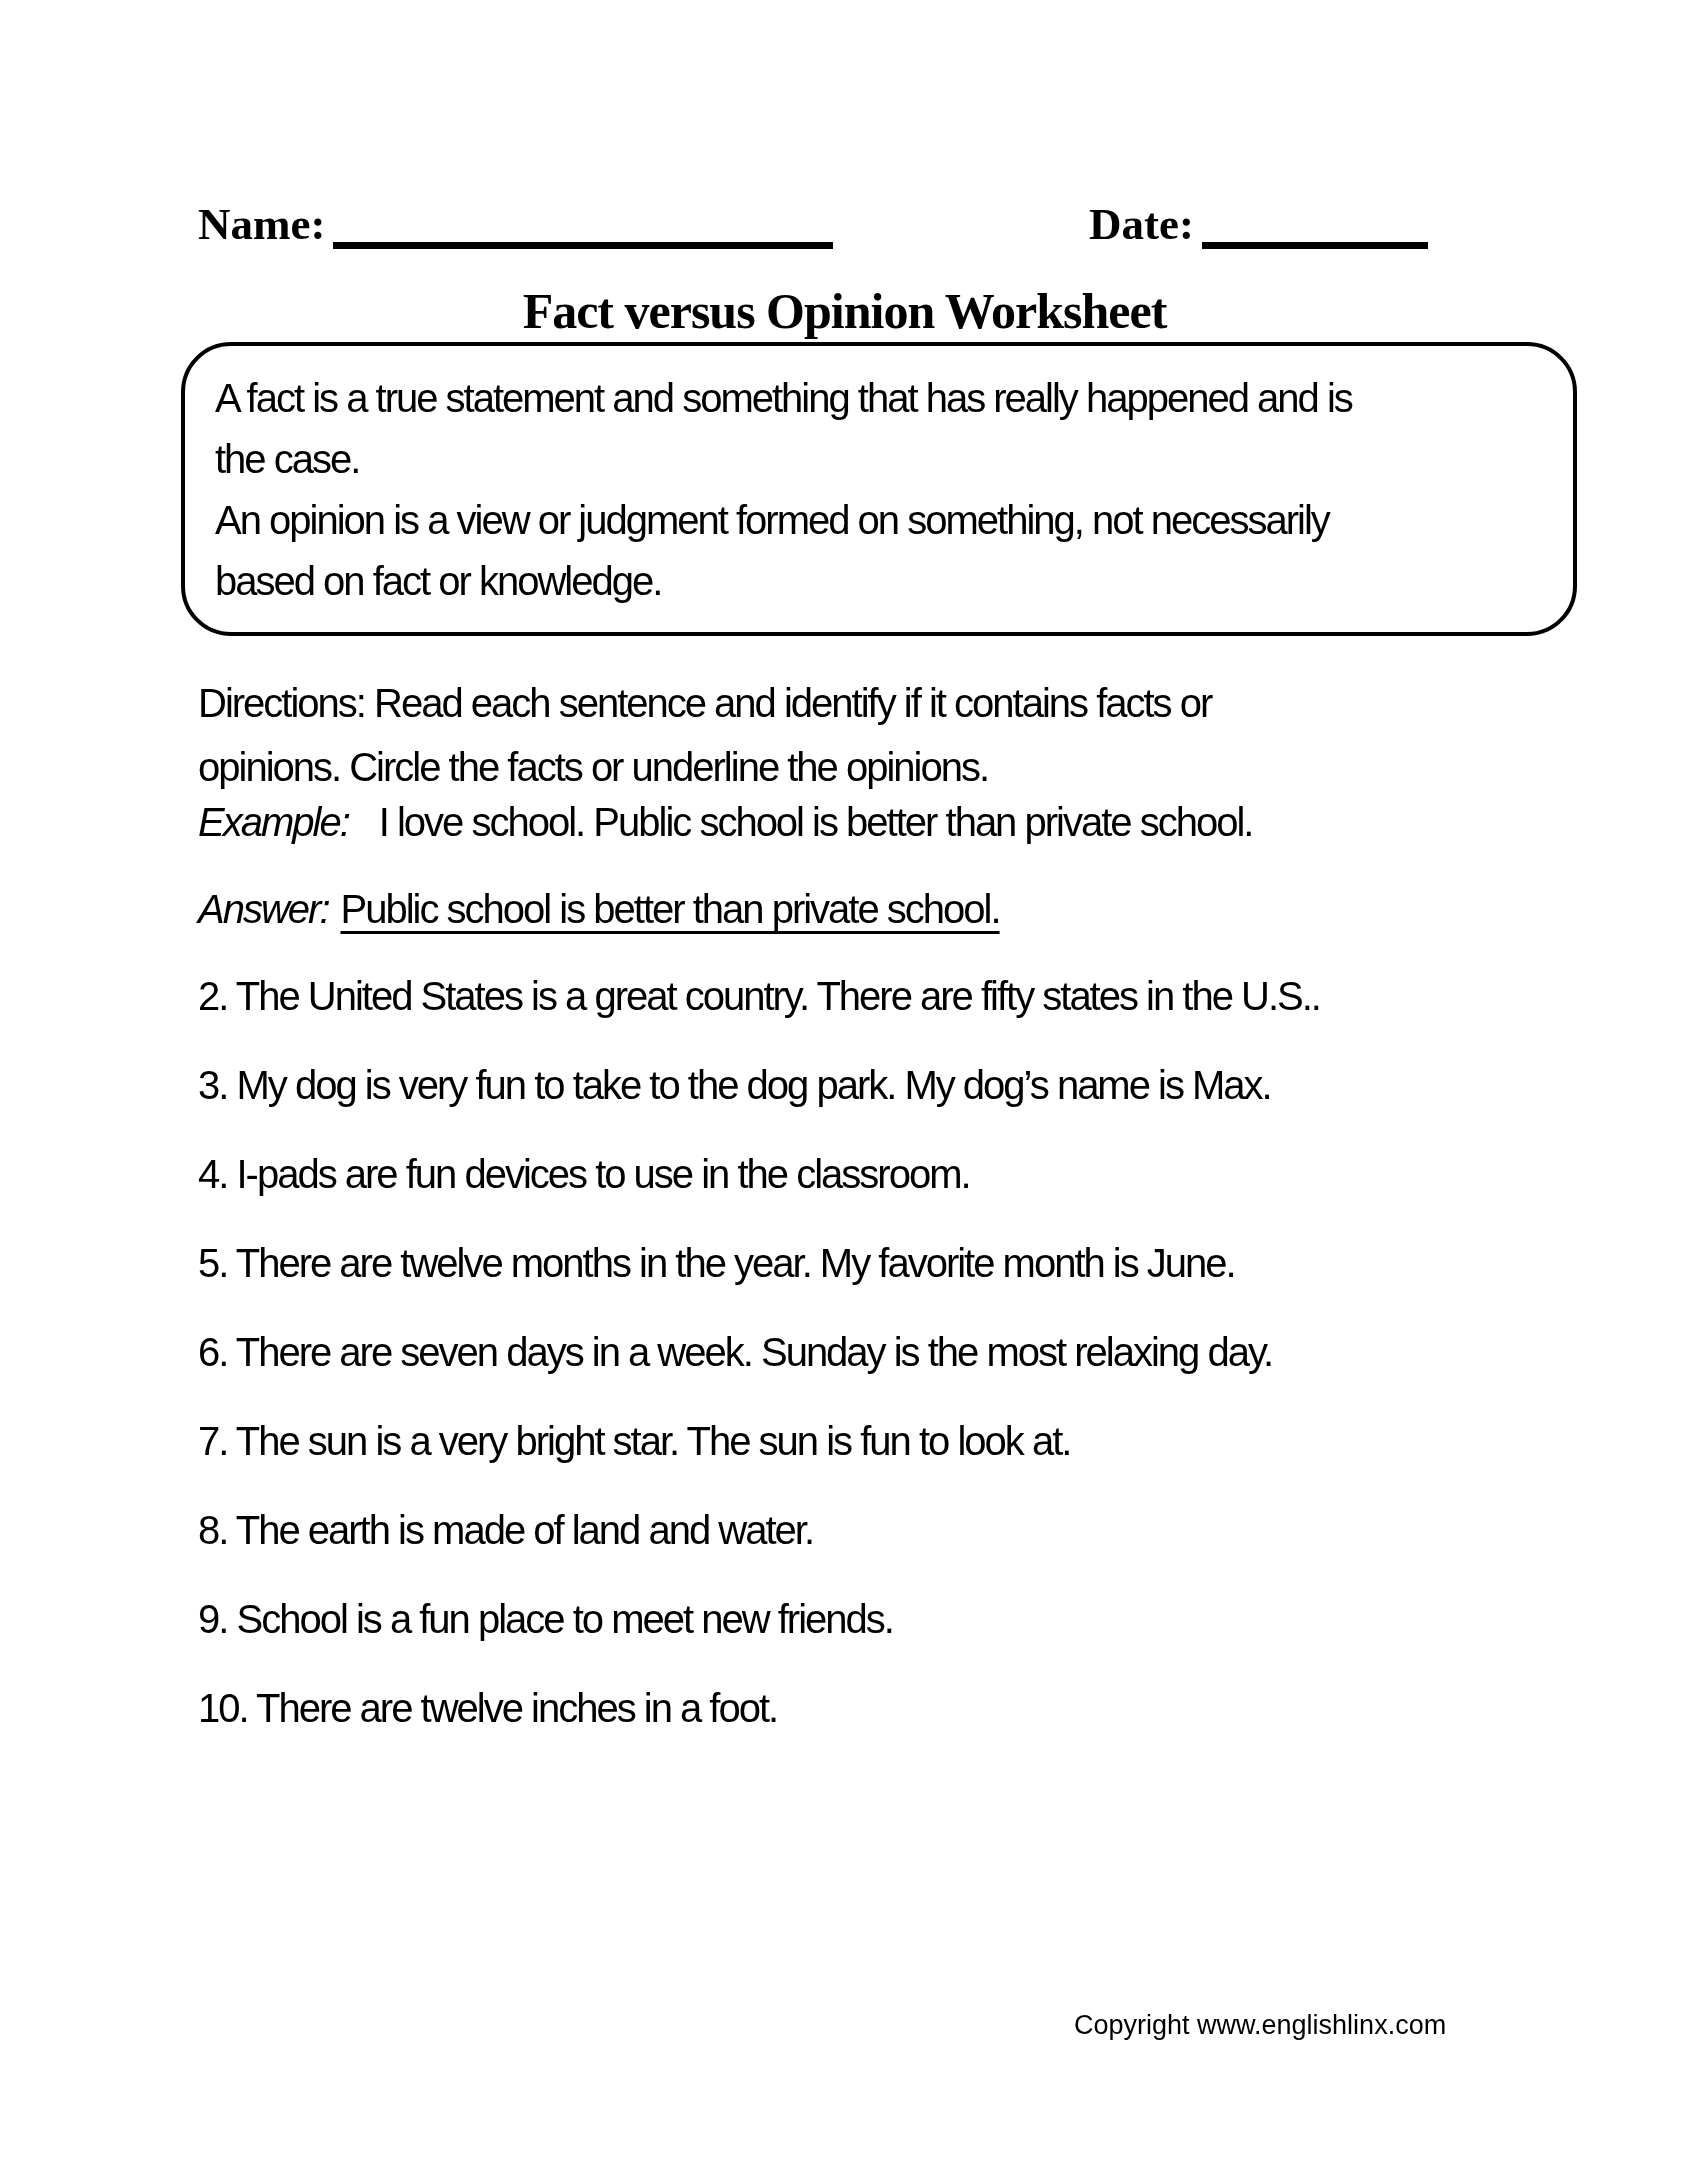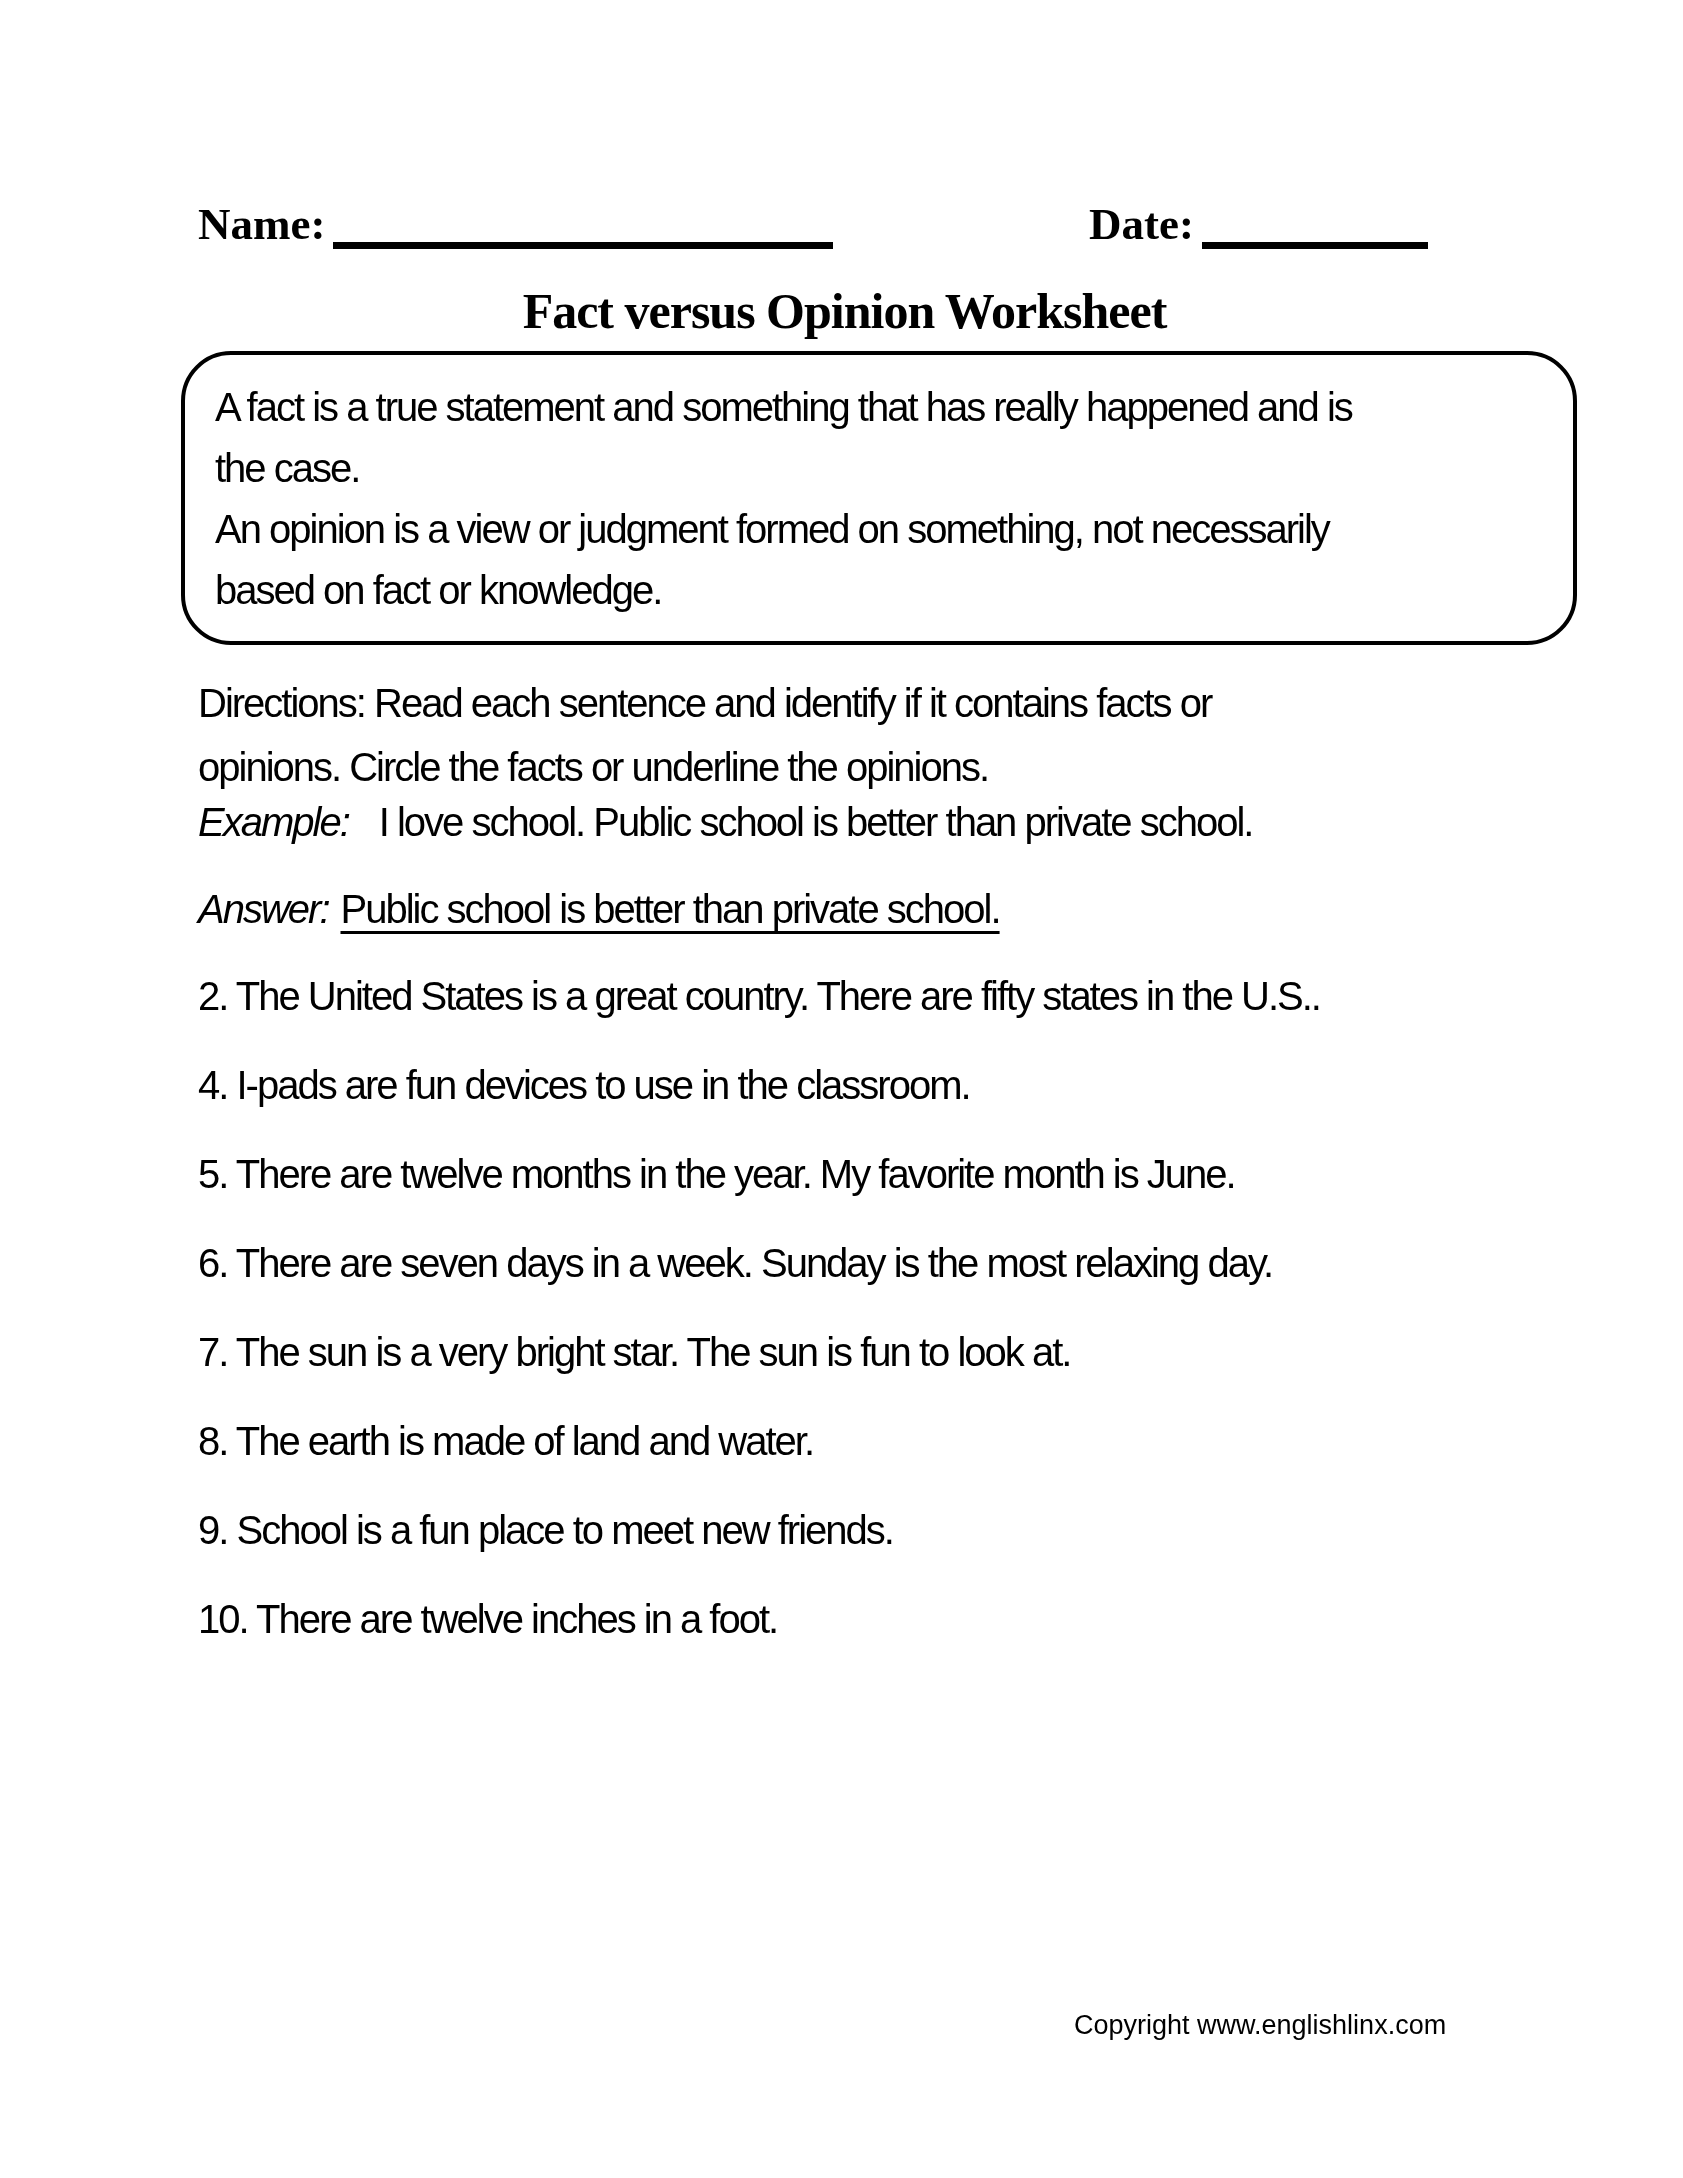--- a/index.html
+++ b/index.html
@@ -29,21 +29,21 @@
 
   
   .title {
     position: absolute; left: 0; top: 279px; width: 100%;
     margin: 3px; text-align: center;
     font-size: 50px; letter-spacing: -1px;
   }
 
   
   .def-box {
-    position: absolute; left: 181px; top: 351px;
+    position: absolute; left: 181px; top: 342px;
     width: 1396px; height: 294px;
     box-sizing: border-box;
     border: 4px solid #000;
     border-radius: 50px;
     padding: 22px 37px 0 30px;
   }
   .def-line {
     font-size: 40px; line-height: 61px;
     letter-spacing: -2px; white-space: nowrap;
   }
@@ -106,20 +106,21 @@
 <div class="example-row">
   <span class="italic">Example:</span><span class="example-text">I love school. Public school is better than private school.</span>
 </div>
 
 <div class="answer-row">
   <span class="italic">Answer:</span><span class="answer-text">Public school is better than private school.</span>
 </div>
 
 <div class="items">
   <div class="item">2. The United States is a great country. There are fifty states in the U.S..</div>
+  <div class="item">3. My dog is very fun to take to the dog park. My dog’s name is Max.</div>
   <div class="item">4. I-pads are fun devices to use in the classroom.</div>
   <div class="item">5. There are twelve months in the year. My favorite month is June.</div>
   <div class="item">6. There are seven days in a week. Sunday is the most relaxing day.</div>
   <div class="item">7. The sun is a very bright star. The sun is fun to look at.</div>
   <div class="item">8. The earth is made of land and water.</div>
   <div class="item">9. School is a fun place to meet new friends.</div>
   <div class="item">10. There are twelve inches in a foot.</div>
 </div>
 
 <div class="copyright">Copyright www.englishlinx.com</div>

